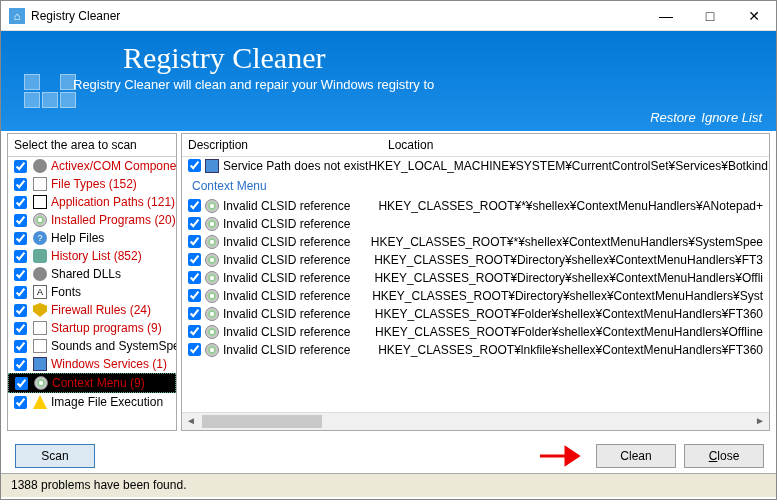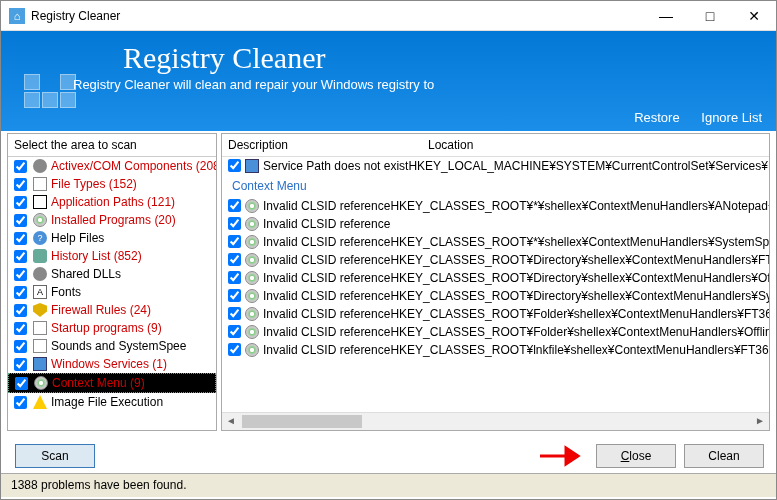--- a/index.html
+++ b/index.html
@@ -9,25 +9,25 @@
 .titlebar .app-icon { width: 16px; height: 16px; background: #4aa0e0; display: flex; align-items: center; justify-content: center; color: #fff; font-size: 11px; font-weight: bold; margin-right: 6px; }
 .titlebar .title { font-size: 12px; color: #000; flex: 1; }
 .titlebar .wbtn { width: 44px; height: 30px; display: flex; align-items: center; justify-content: center; font-size: 14px; color: #000; }
 
 .banner { height: 100px; background: linear-gradient(#0378d6, #1a8ee8); color: #fff; padding: 10px 0 0 22px; position: relative; }
 .banner .deco { position: absolute; left: 22px; top: 42px; }
 .banner .deco .sq { width: 16px; height: 16px; background: rgba(255,255,255,0.3); border: 1px solid rgba(255,255,255,0.4); float: left; margin: 1px; }
 .banner h1 { font-family: "Segoe UI Light", serif; font-weight: 300; font-size: 30px; margin-left: 100px; }
 .banner .sub { font-size: 13px; margin-left: 50px; margin-top: 2px; }
 .banner .links { position: absolute; right: 14px; bottom: 6px; font-size: 13px; }
-.banner .links span { margin-left: 18px; cursor: pointer; }
+.banner .links span { margin-left: 2px; cursor: pointer; font-style: italic; }
 
 .main { display: flex; height: 302px; padding: 0 4px; }
 .panel { border: 1px solid #aaa; margin: 2px; background: #fff; overflow: hidden; }
-.left { width: 210px; display: flex; flex-direction: column; }
+.left { width: 170px; display: flex; flex-direction: column; }
 .left .hdr { font-size: 12px; padding: 4px 6px; border-bottom: 1px solid #ccc; }
 .left .list { flex: 1; overflow-y: auto; }
 .left .row { display: flex; align-items: center; padding: 2px 4px; font-size: 12px; gap: 4px; white-space: nowrap; }
 .left .row.sel { background: #000000; border: 1px dotted #5a8; }
 .left .row input { margin: 0 2px; }
 .left .row .ic { width: 14px; height: 14px; flex-shrink: 0; }
 .red { color: #c00 !important; }
 
 .right { flex: 1; display: flex; flex-direction: column; }
 .right .cols { display: flex; font-size: 12px; padding: 4px 6px; border-bottom: 1px solid #ddd; }
@@ -239,17 +239,17 @@
 </div>
 
 <div class="footer">
   <button class="btn primary">Scan</button>
   <div class="spacer"></div>
   <div class="arrow">
     <svg width="50" height="24">
         <path d="M2 12 L34 12 M28 4 L40 12 L28 20 Z" stroke="#e00" stroke-width="3" fill="#e00"></path>
       </svg>
   </div>
+  <button class="btn">Clean</button>
   <button class="btn"><u>C</u>lose</button>
-  <button class="btn">Clean</button>
 </div>
 
 <div class="status">1388  problems have been found.</div>
 
 </body></html>

